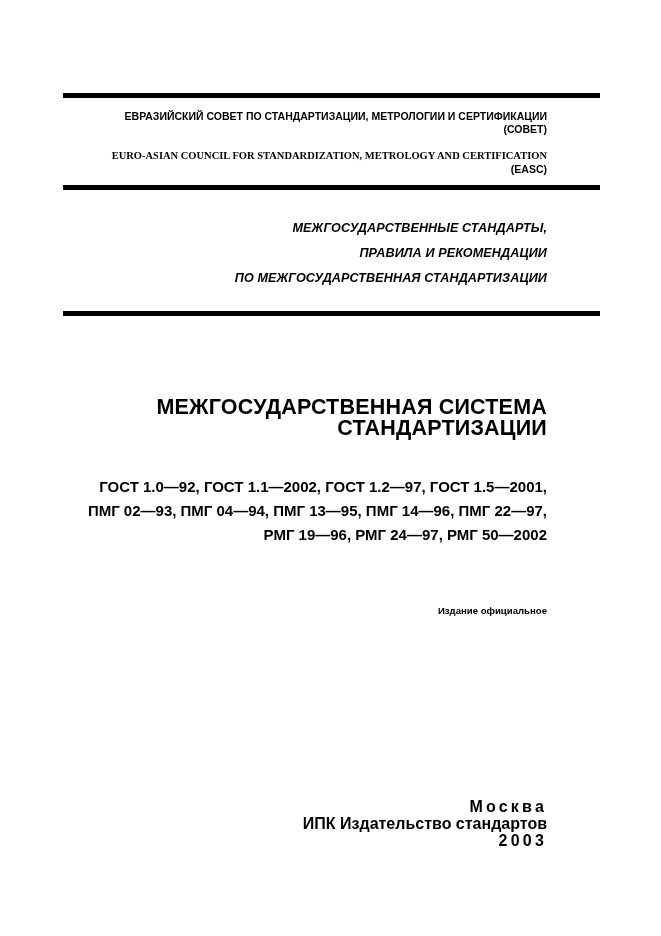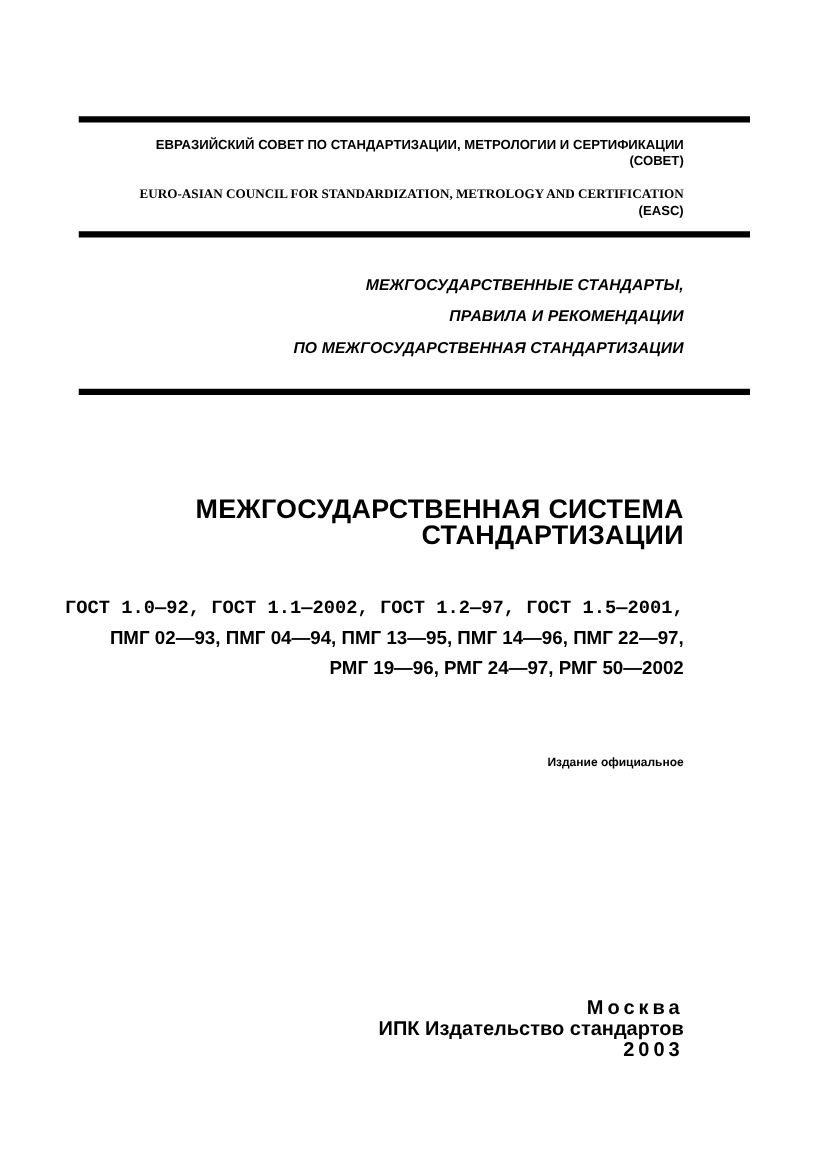--- a/index.html
+++ b/index.html
@@ -75,21 +75,21 @@
 
   <div class="line series" style="top:221px;">МЕЖГОСУДАРСТВЕННЫЕ  СТАНДАРТЫ,</div>
   <div class="line series" style="top:246px;">ПРАВИЛА И РЕКОМЕНДАЦИИ</div>
   <div class="line series" style="top:271px;">ПО МЕЖГОСУДАРСТВЕННАЯ СТАНДАРТИЗАЦИИ</div>
 
   <div class="rule r3"></div>
 
   <div class="line title" style="top:395px;">МЕЖГОСУДАРСТВЕННАЯ  СИСТЕМА</div>
   <div class="line title" style="top:403px;margin-top:13px;">СТАНДАРТИЗАЦИИ</div>
 
-  <div class="line codes" style="top:478px;font-family:Liberation Mono, monospace;">ГОСТ 1.0—92, ГОСТ 1.1—2002, ГОСТ 1.2—97, ГОСТ 1.5—2001,</div>
+  <div class="line codes" style="top:478px;">ГОСТ 1.0—92, ГОСТ 1.1—2002, ГОСТ 1.2—97, ГОСТ 1.5—2001,</div>
   <div class="line codes" style="top:502px;">ПМГ 02—93, ПМГ 04—94, ПМГ 13—95, ПМГ 14—96, ПМГ 22—97,</div>
   <div class="line codes" style="top:526px;">РМГ 19—96, РМГ 24—97, РМГ 50—2002</div>
 
   <div class="line edition" style="top:605px;">Издание официальное</div>
 
   <div class="line imprint spaced" style="top:798px;">Москва</div>
   <div class="line imprint" style="top:815px;">ИПК Издательство стандартов</div>
   <div class="line imprint spaced" style="top:832px;">2003</div>
 
 </div>

